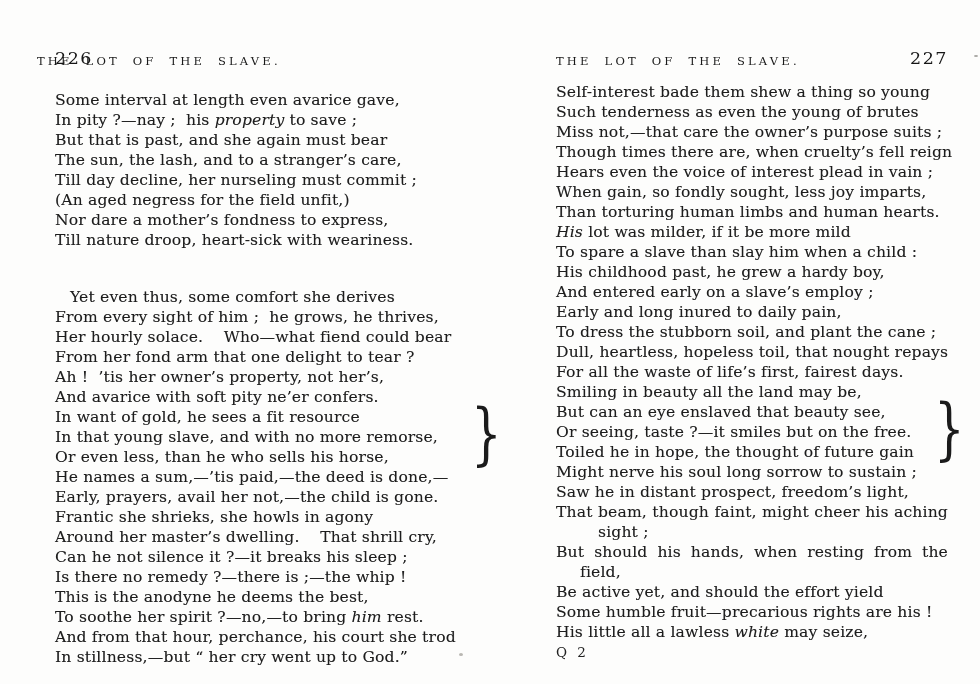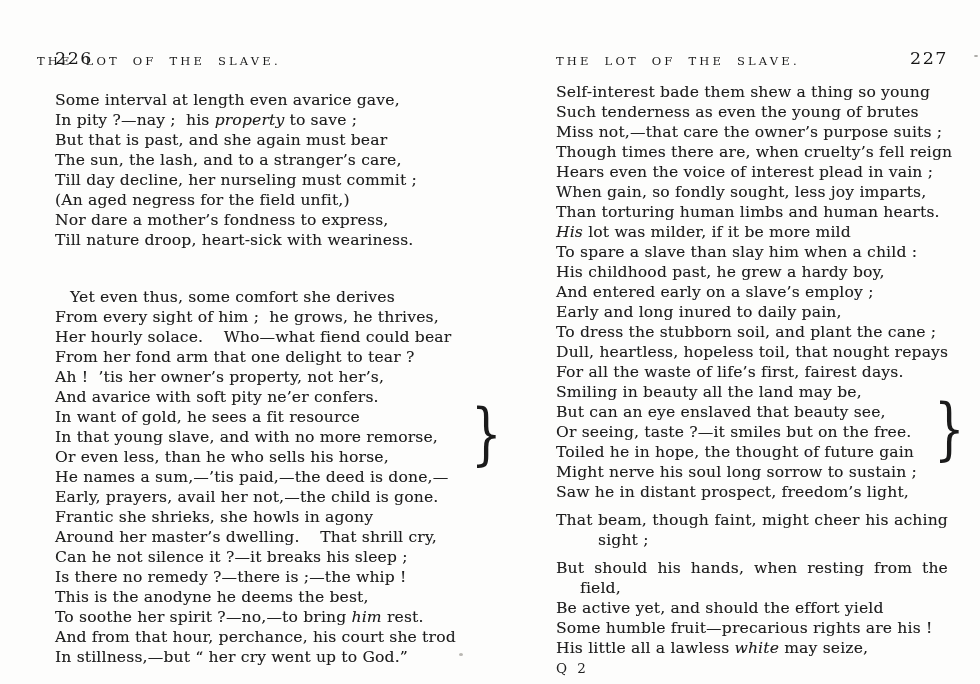--- a/index.html
+++ b/index.html
@@ -42,21 +42,21 @@
   .line{
     height:20px;line-height:20px;
     font-size:15.5px;letter-spacing:0.2px;
     white-space:pre;
     text-shadow:0.2px 0.2px 0 rgba(20,20,20,0.35);
   }
   .line i{font-style:italic;}
   .indent-sm{padding-left:15px;}
   .indent-md{padding-left:24px;}
   .indent-lg{padding-left:42px;}
-  .justify{white-space:normal;text-align:justify;text-align-last:justify;margin-top:8px;}
+  .justify{white-space:normal;text-align:justify;text-align-last:justify;}
 
   .brace{
     position:absolute;
     font-family:"DejaVu Serif",serif;
     font-weight:400;color:#1b1b1b;
     transform:scaleX(0.72);transform-origin:center center;
     pointer-events:none;
   }
   .brace-left{left:410px;}
   .brace-right{left:372px;}

